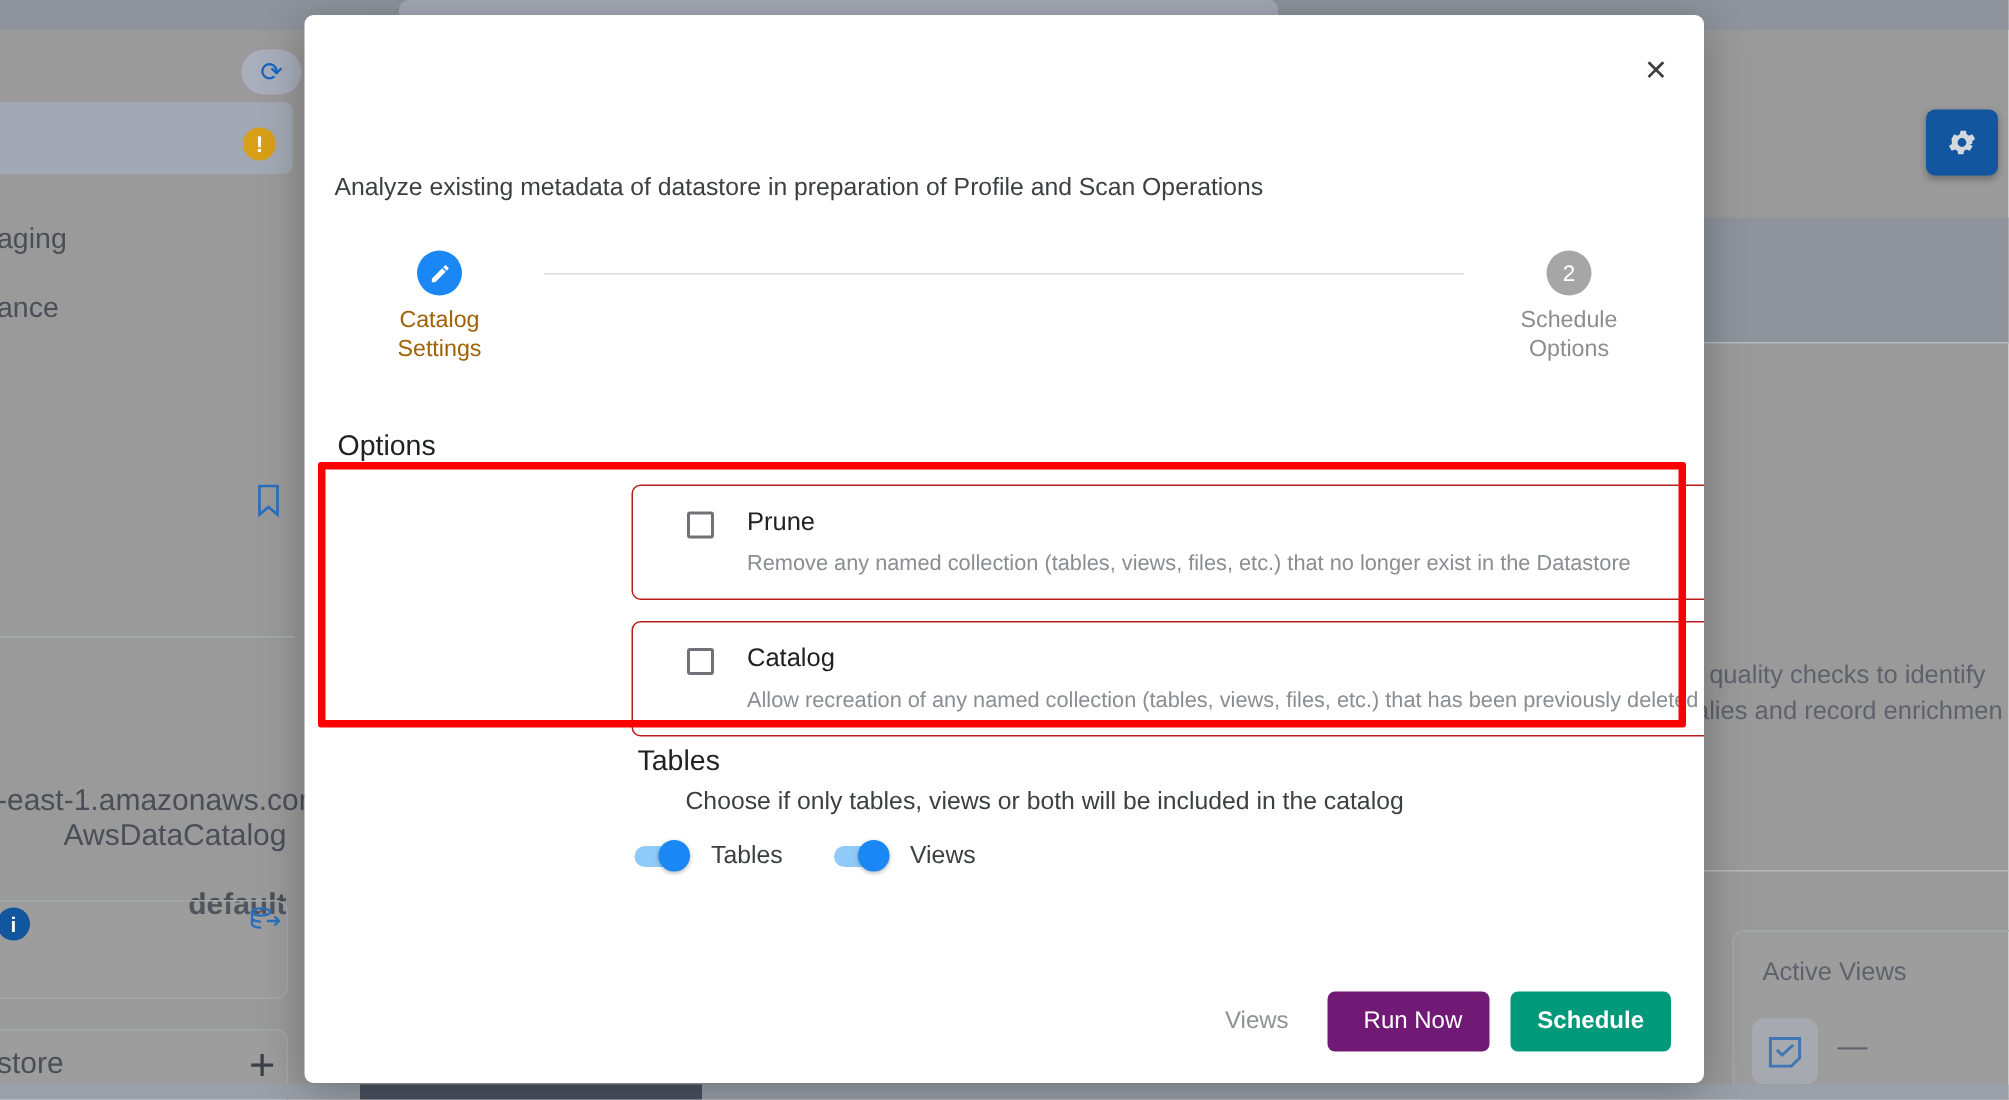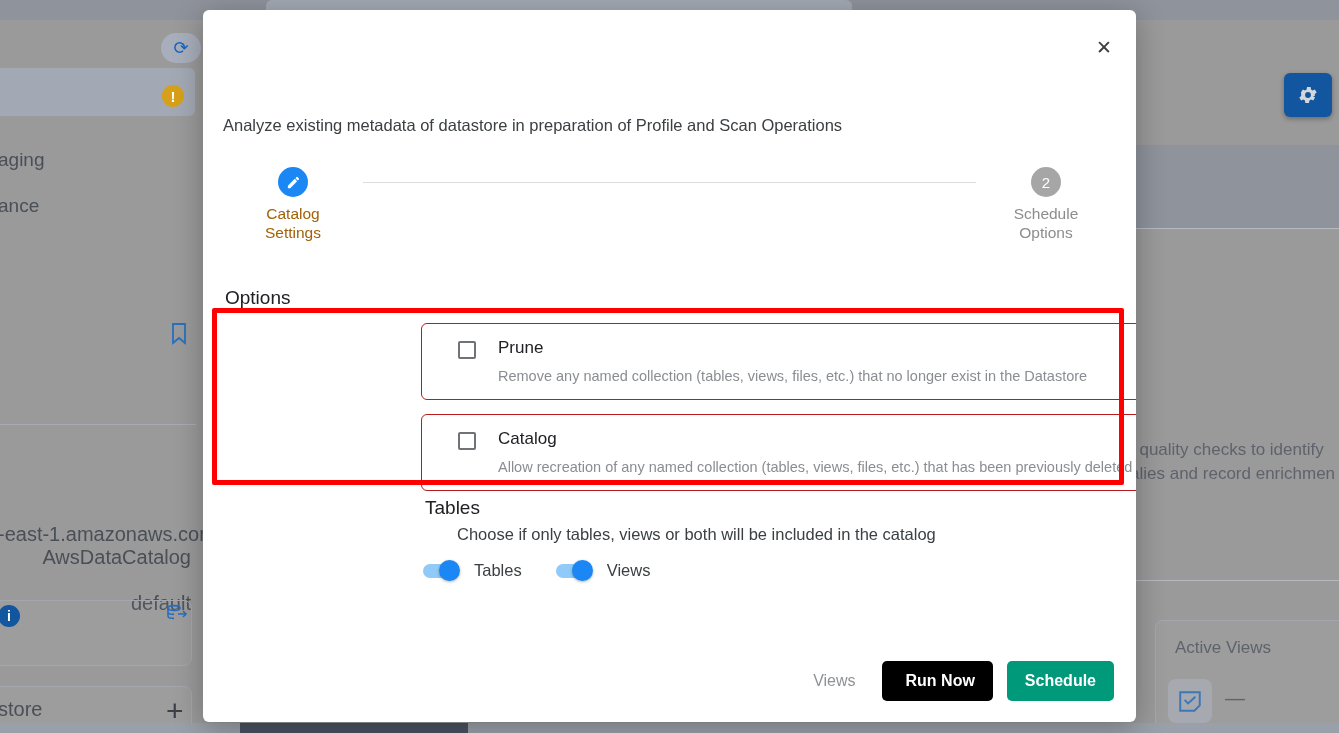--- a/index.html
+++ b/index.html
@@ -274,23 +274,23 @@
     padding: 0 18px;
     height: 40px;
     line-height: 40px;
   }
   #cancel-button {
     background: none;
     color: #8f9295;
     padding: 0 12px;
   }
   #run-now-button {
-    background: #000000;
+    background: #701a75;
     color: #fff;
-    font-weight: bold;
+    font-weight: normal;
     padding-left: 24px;
   }
   #schedule-button {
     background: #00997a;
     color: #fff;
     font-weight: bold;
   }
 </style>
 </head>
 <body>
@@ -311,21 +311,21 @@
   <div class="bg-band" style="left:0;top:424px;width:196px;height:1px;background:#a8acb2;"></div>
 
   <div class="bg-icon-blue" style="left:169px;top:322px;">
     <svg width="20" height="24" viewBox="0 0 20 24" fill="none" stroke="#2a6fbd" stroke-width="1.8">
       <path d="M4 2 h12 v19 l-6 -5 l-6 5 z"></path>
     </svg>
   </div>
 
   <div class="bg-text" style="left:-2px;top:523px;font-size:20px;">-east-1.amazonaws.com</div>
   <div class="bg-text" style="right:1148px;top:546px;font-size:20px;">AwsDataCatalog</div>
-  <div class="bg-text" style="right:1148px;top:592px;font-size:20px;">default</div>
+  <div class="bg-text" style="right:1148px;top:592px;font-size:20px;font-weight:bold;">default</div>
 
   <div class="bg-card" style="left:-30px;top:600px;width:222px;height:66px;"></div>
   <div class="bg-info" style="left:-2px;top:605px;">i</div>
   <div class="bg-icon-blue" style="left:166px;top:604px;">
     <svg width="22" height="20" viewBox="0 0 22 20" fill="none" stroke="#2a6fbd" stroke-width="1.6">
       <ellipse cx="8" cy="4" rx="6" ry="2.4"></ellipse>
       <path d="M2 4 v8 c0 1.3 2.7 2.4 6 2.4"></path>
       <path d="M2 8 c0 1.3 2.7 2.4 6 2.4"></path>
       <path d="M12 10 h8 M17 7 l3 3 l-3 3"></path>
     </svg>

